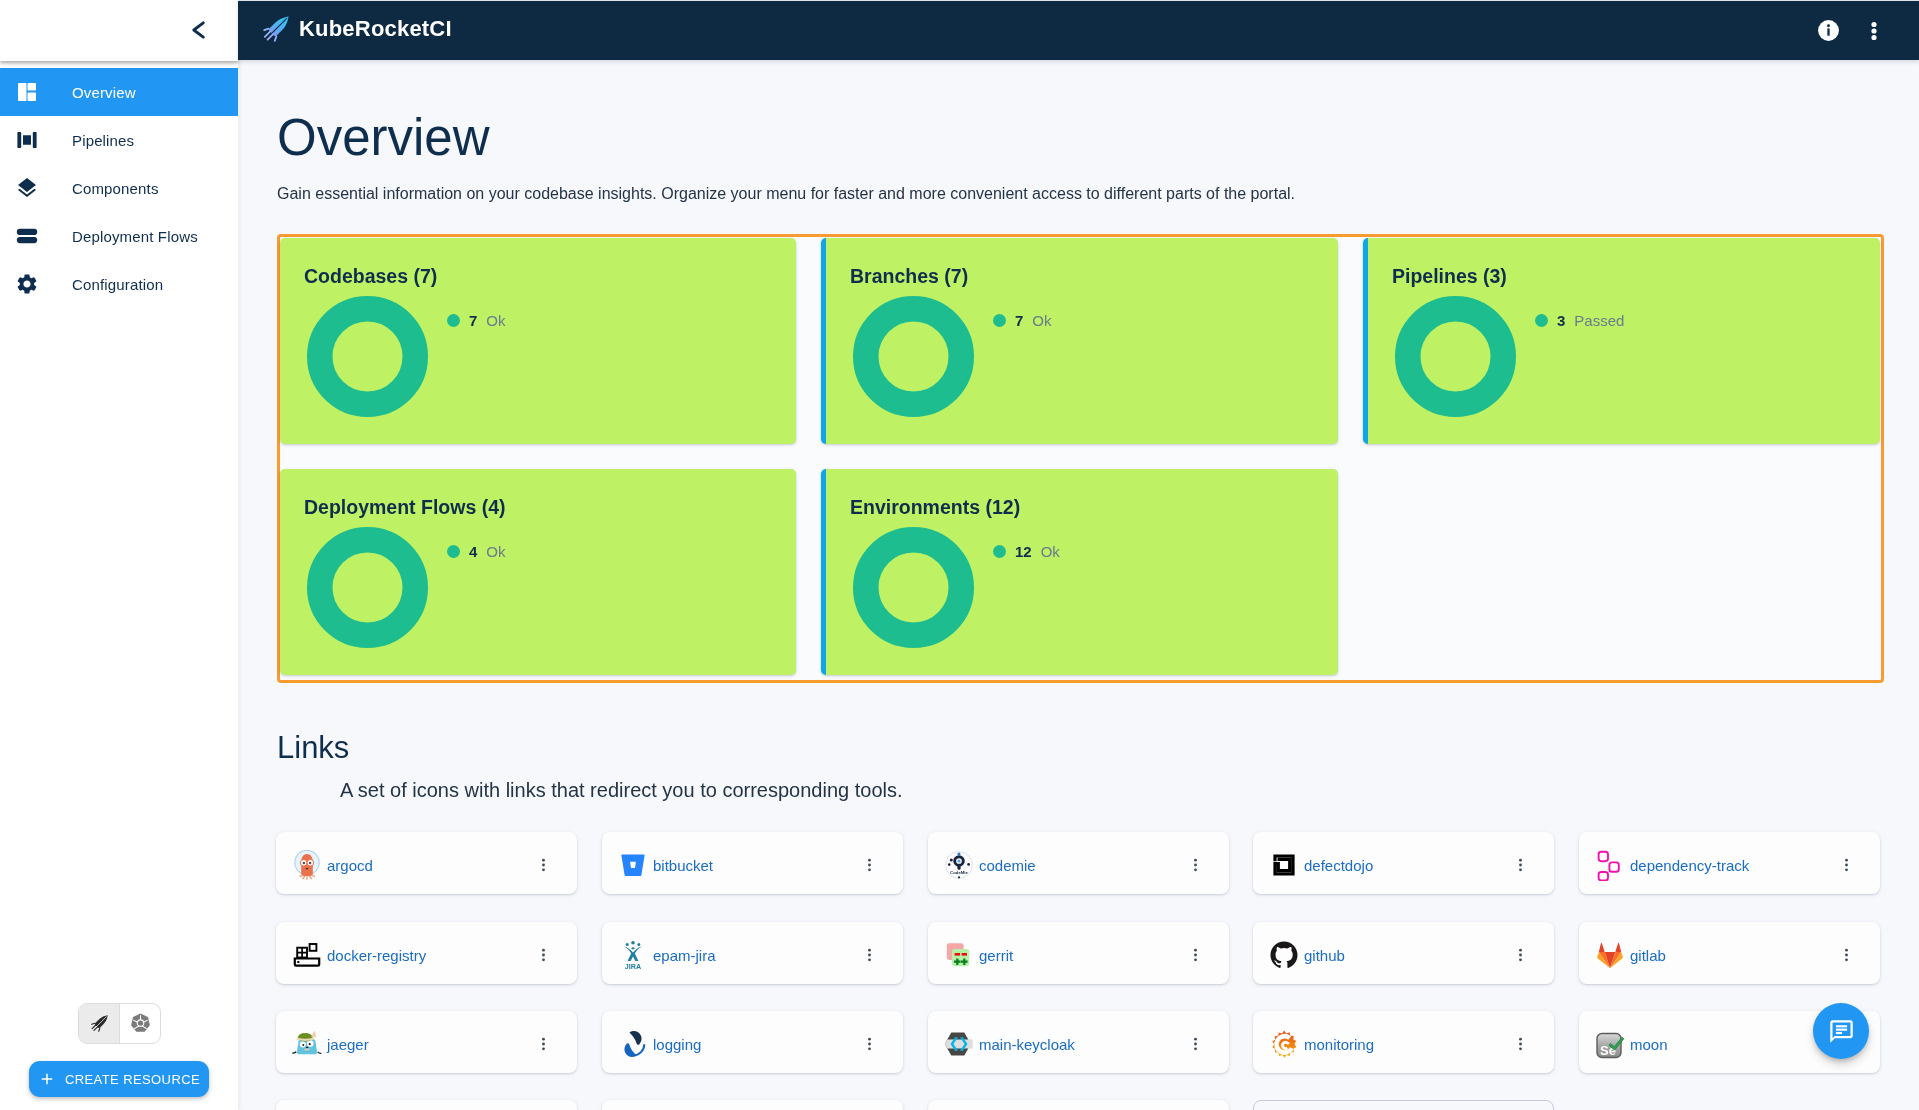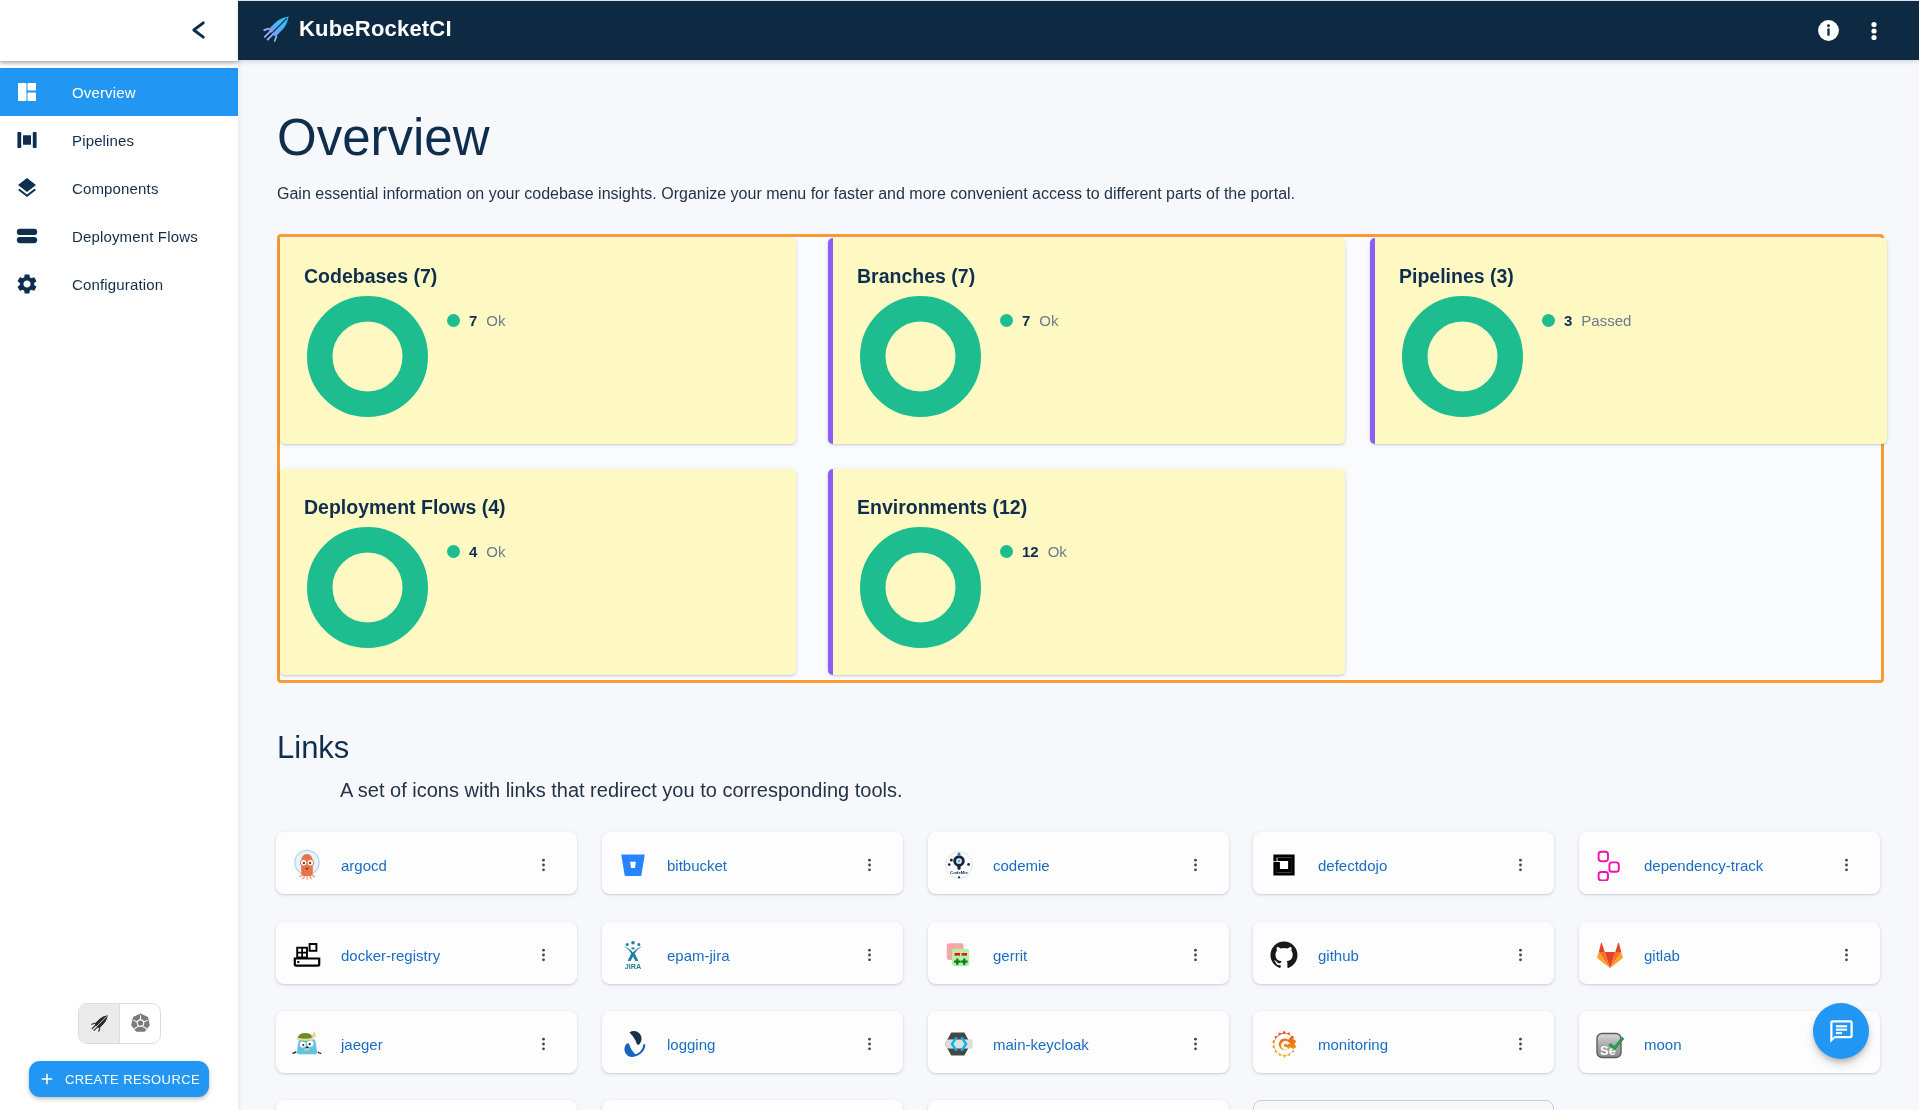--- a/index.html
+++ b/index.html
@@ -42,37 +42,37 @@
   .create svg { margin-right:9px; }
 
   
   h1.pgtitle { position:absolute; left:277px; top:110px; font-size:51px; line-height:56px; font-weight:400;
     color:#0f2e4e; letter-spacing:0; }
   .pgdesc { position:absolute; left:277px; top:185px; font-size:16px; color:#243447; }
 
   .obox { position:absolute; left:277px; top:234px; width:1607px; height:449px;
     border:3px solid #f89b31; border-radius:4px; background:#fafbfd; }
 
-  .scard { position:absolute; background:#fef9c3; border-radius:5px;
+  .scard { position:absolute; background:#bef264; border-radius:5px;
     box-shadow:0 1px 2px rgba(45,64,100,.18), 0 1px 4px rgba(45,64,100,.10); }
-  .scard.acc { border-left:5px solid #8b5cf6;margin-left:7px; }
+  .scard.acc { border-left:5px solid #0ea5e9; }
   .sc-title { position:absolute; left:24px; top:27px; font-size:19.5px; font-weight:700; color:#0f2e4e; }
   .donut { position:absolute; left:27px; top:58px; }
   .legend { position:absolute; left:167px; top:75px; display:flex; align-items:center; height:15px; }
   .legend .dot { width:13px; height:13px; border-radius:50%; background:#1dbd8f; flex:none; }
   .legend b { font-size:15px; color:#0f2e4e; margin-left:9px; font-weight:700; }
   .legend i { font-style:normal; font-size:15px; color:#6b7a8d; margin-left:9px; }
 
   h2.links { position:absolute; left:277px; top:729px; font-size:31px; line-height:38px; font-weight:400; color:#0f2e4e; }
   .linksdesc { position:absolute; left:292px; top:779px; font-size:20px; color:#243447;margin-left:48px; }
 
   .lcard { position:absolute; width:301px; height:62px; background:#fdfdfe; border-radius:8px;
     box-shadow:0 1px 2px rgba(45,64,100,.16), 0 1px 4px rgba(45,64,100,.09); }
   .lcard .lic { position:absolute; left:15px; top:17px; width:32px; height:32px; }
-  .lcard .lnm { position:absolute; left:65px; top:2px; height:62px; display:flex; align-items:center;
+  .lcard .lnm { position:absolute; left:51px; top:2px; height:62px; display:flex; align-items:center;
     font-size:15px; color:#1a6dc2; }
   .lcard .ldots { position:absolute; right:25px; top:21px; }
   .lcard.outline { background:transparent; border:1px solid #c6cbde; box-shadow:none; }
 
   .fab { position:absolute; left:1813px; top:1003px; width:56px; height:56px; border-radius:50%;
     background:#2196f3; box-shadow:0 3px 5px -1px rgba(0,0,0,.2), 0 6px 10px 0 rgba(0,0,0,.14);
     display:flex; align-items:center; justify-content:center; }
 </style>
 </head>
 <body>

